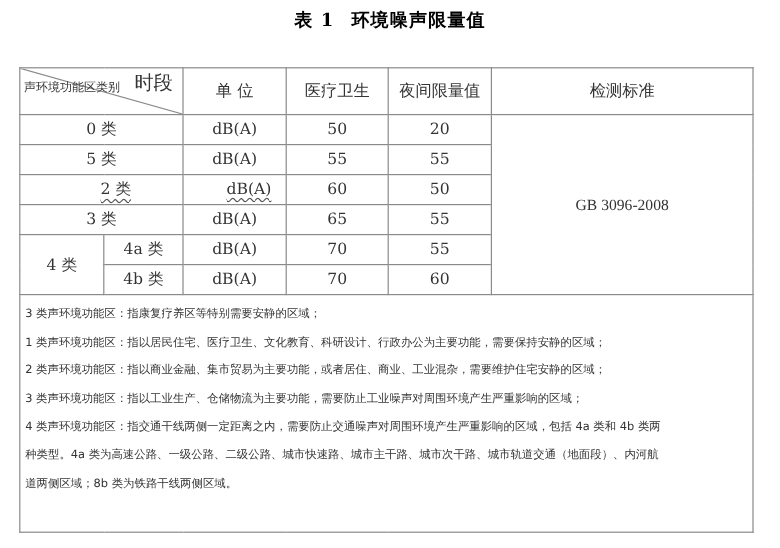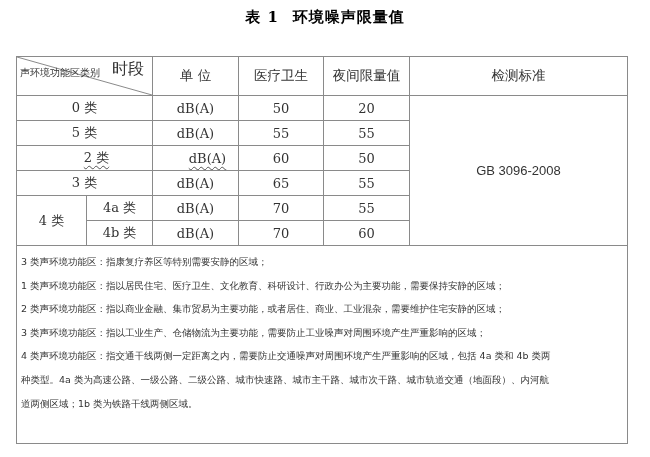--- a/index.html
+++ b/index.html
@@ -14,21 +14,21 @@
                   vertical-align: middle; font-size: 13px; color: #333; height: 24px; }
   table.main tr.head td { height: 38px; font-size: 13.5px; }
   .diag { position: relative; }
   .diag svg { position: absolute; left: 0; top: 0; width: 100%; height: 100%; }
   .diag .top-label { position: absolute; right: 8px; top: 2px; font-size: 16px; }
   .diag .bottom-label { position: absolute; left: 3px; bottom: 15px; font-size: 10px; white-space: nowrap; }
   .squiggle { text-decoration: underline wavy #555; text-decoration-thickness: 1px; text-underline-offset: 3px; margin-left: 24px; }
   td.notes { text-align: left !important; vertical-align: top !important; padding: 4px 4px 0 4px !important;
              font-family: "DejaVu Sans", "Liberation Sans", sans-serif; font-size: 9.5px !important; color: #333; }
   td.notes p { margin: 0; line-height: 23.6px; }
-  .std { font-family: Liberation Sans, sans-serif; font-size: 12px; }
+  .std { font-family: Liberation Serif, serif; font-size: 12px; }
 </style>
 </head>
 <body>
 
 <div class="title">
   <span class="num">表 1</span><span>环境噪声限量值</span>
 </div>
 
 <table class="main">
   <colgroup>
@@ -92,17 +92,17 @@
     <td>60</td>
   </tr>
   <tr>
     <td colspan="6" class="notes" style="height:193px;">
       <p>3 类声环境功能区：指康复疗养区等特别需要安静的区域；</p>
       <p>1 类声环境功能区：指以居民住宅、医疗卫生、文化教育、科研设计、行政办公为主要功能，需要保持安静的区域；</p>
       <p>2 类声环境功能区：指以商业金融、集市贸易为主要功能，或者居住、商业、工业混杂，需要维护住宅安静的区域；</p>
       <p>3 类声环境功能区：指以工业生产、仓储物流为主要功能，需要防止工业噪声对周围环境产生严重影响的区域；</p>
       <p>4 类声环境功能区：指交通干线两侧一定距离之内，需要防止交通噪声对周围环境产生严重影响的区域，包括 4a 类和 4b 类两</p>
       <p>种类型。4a 类为高速公路、一级公路、二级公路、城市快速路、城市主干路、城市次干路、城市轨道交通（地面段）、内河航</p>
-      <p>道两侧区域；1b 类为铁路干线两侧区域。</p>
+      <p>道两侧区域；8b 类为铁路干线两侧区域。</p>
     </td>
   </tr>
 </tbody>
   </table>
 
 </body></html>

